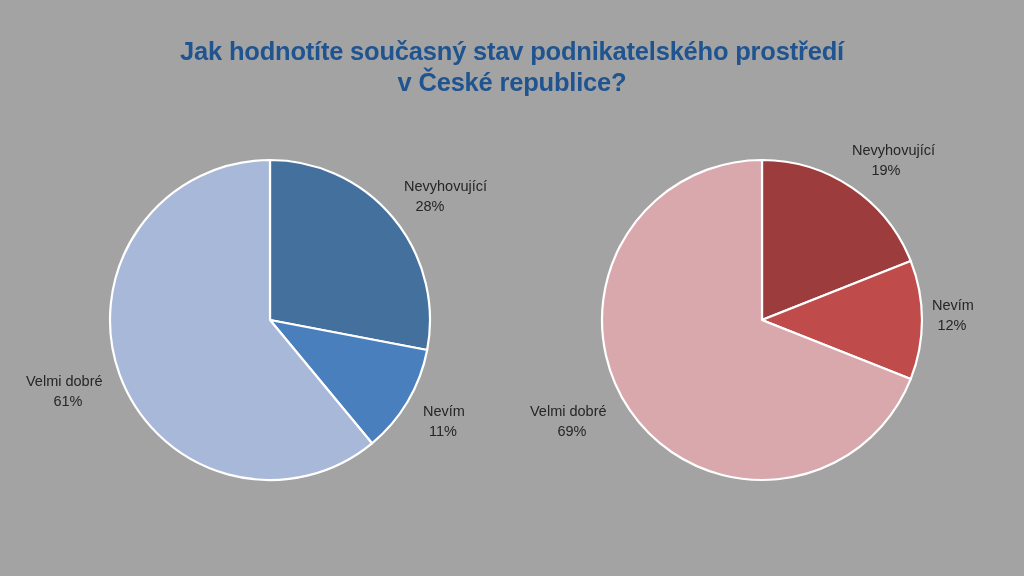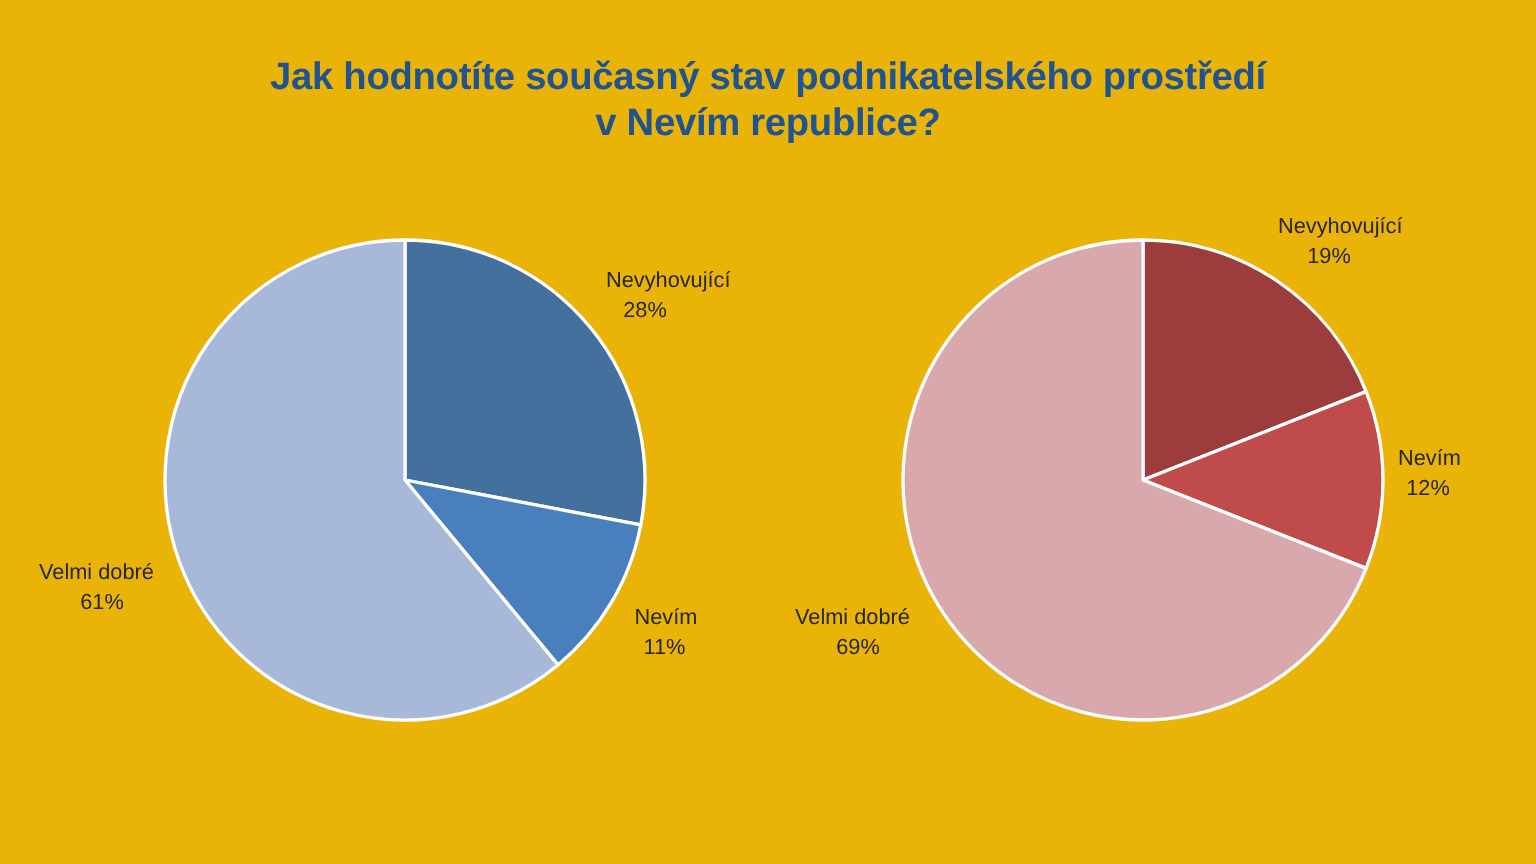--- a/index.html
+++ b/index.html
@@ -15,21 +15,21 @@
     font-family: "Liberation Sans", sans-serif;
     position: relative;
   }
 
   #slide {
     position: absolute;
     left: 0;
     top: 0;
     width: 1024px;
     height: 576px;
-    background: #eab308;
+    background: #a3a3a3;
   }
 
   
   .title-block {
     position: absolute;
     left: 0;
     top: 36px;
     width: 1024px;
     text-align: center;
     color: #1F5490;
@@ -80,21 +80,21 @@
   }
   .logo svg { display: block; }
 </style>
 </head>
 <body>
 
 <div id="slide">
 
   <div class="title-block">
     <span class="title-line">Jak hodnotíte současný stav podnikatelského prostředí</span>
-    <span class="title-line">v Nevím republice?</span>
+    <span class="title-line">v České republice?</span>
   </div>
 
   <div class="chart-area">
     <svg class="pie-svg" viewBox="0 0 1024 400">
 
       <g>
 
         <path class="slice" fill="#44709D" d="M 270 210 L 270.00 50.00 A 160 160 0 0 1 427.17 239.98 Z"></path>
 
         <path class="slice" fill="#4A7FBE" d="M 270 210 L 427.17 239.98 A 160 160 0 0 1 371.99 333.28 Z"></path>

